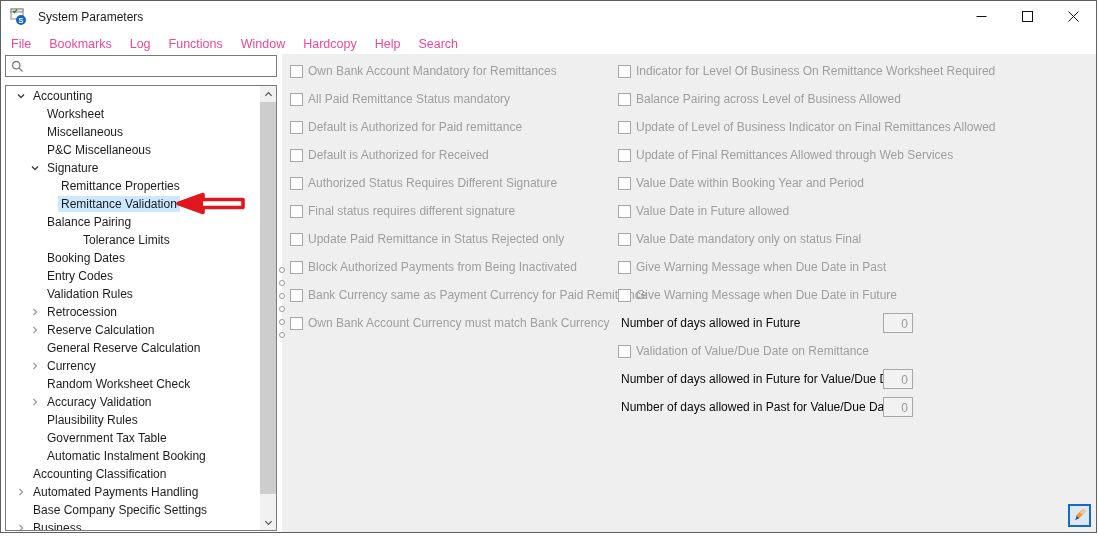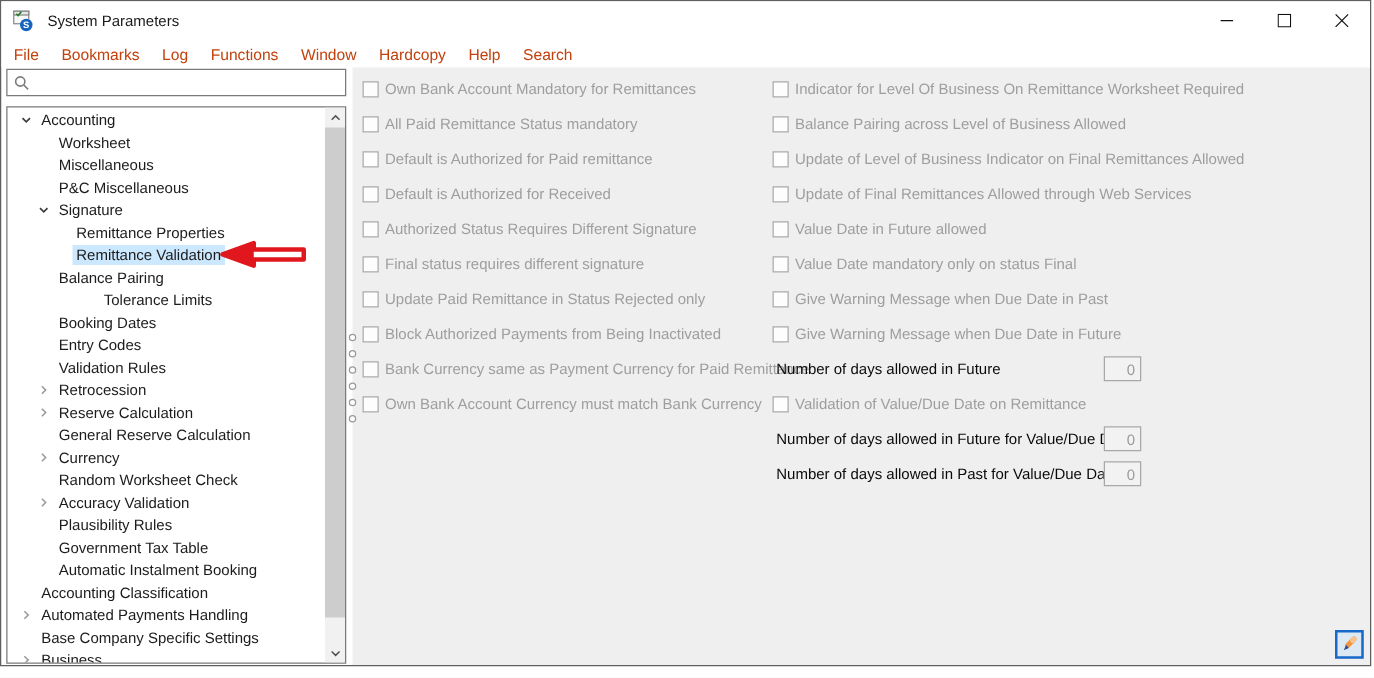--- a/index.html
+++ b/index.html
@@ -13,21 +13,21 @@
     display:flex; align-items:center; background:#fff; }
   .app-icon { width:18px; height:18px; margin-left:9px; position:relative; }
   .title-text { margin-left:10px; font-size:12px; color:#1a1a1a; }
   .win-controls { position:absolute; right:0; top:0; height:32px; display:flex; }
   .win-btn { width:46px; height:31px; display:flex; align-items:center;
     justify-content:center; cursor:default; }
 
   
   .menubar { position:absolute; left:0; top:32px; right:0; height:21px;
     display:flex; align-items:center; background:#fff; padding-left:1px; }
-  .menu-item { font-size:12.5px; color:#c2410c; padding:2px 9px; }
+  .menu-item { font-size:12.5px; color:#ec4899; padding:2px 9px; }
 
   
   .main-panel { position:absolute; left:281px; top:53px; right:0; bottom:0;
     background:var(--panel,#efefef); }
 
   
   .search-box { position:absolute; left:4px; top:54px; width:272px; height:22px;
     border:1px solid #7a7a7a; background:#fff; display:flex; align-items:center; }
   .search-box svg { margin-left:5px; }
   .search-box input { border:none; outline:none; flex:1; height:18px;
@@ -352,20 +352,24 @@
       <div class="prow cbrow">
         <span class="cb"></span>
         <span class="cblabel">Update of Level of Business Indicator on Final Remittances Allowed</span>
       </div>
       <div class="prow cbrow">
         <span class="cb"></span>
         <span class="cblabel">Update of Final Remittances Allowed through Web Services</span>
       </div>
       <div class="prow cbrow">
         <span class="cb"></span>
+        <span class="cblabel">Value Date within Booking Year and Period</span>
+      </div>
+      <div class="prow cbrow">
+        <span class="cb"></span>
         <span class="cblabel">Value Date in Future allowed</span>
       </div>
       <div class="prow cbrow">
         <span class="cb"></span>
         <span class="cblabel">Value Date mandatory only on status Final</span>
       </div>
       <div class="prow cbrow">
         <span class="cb"></span>
         <span class="cblabel">Give Warning Message when Due Date in Past</span>
       </div>

